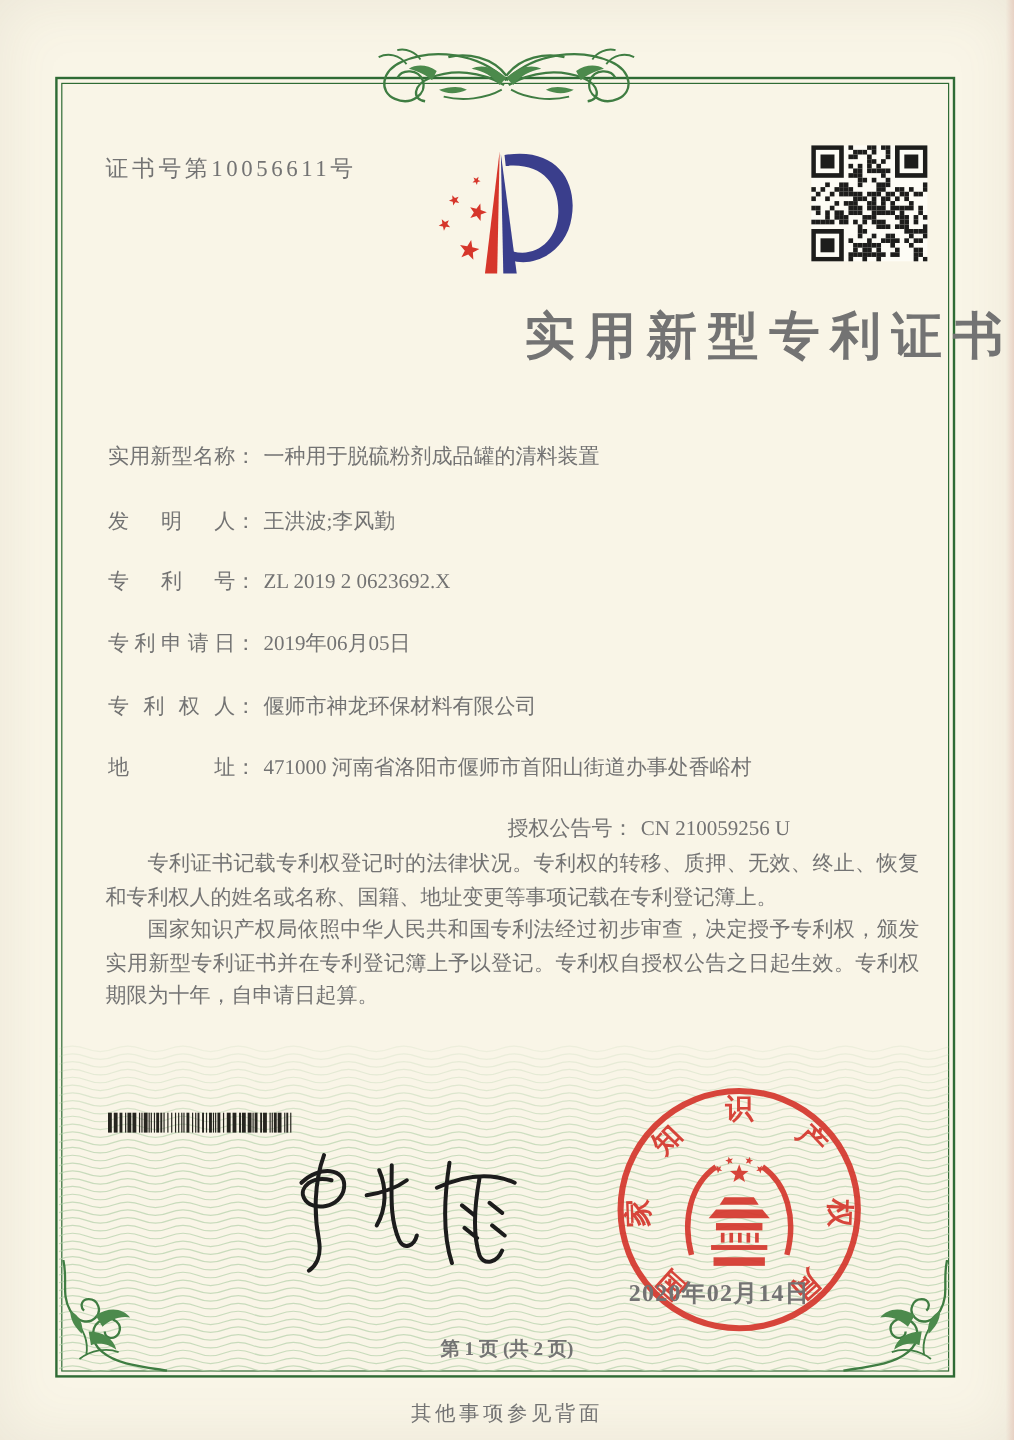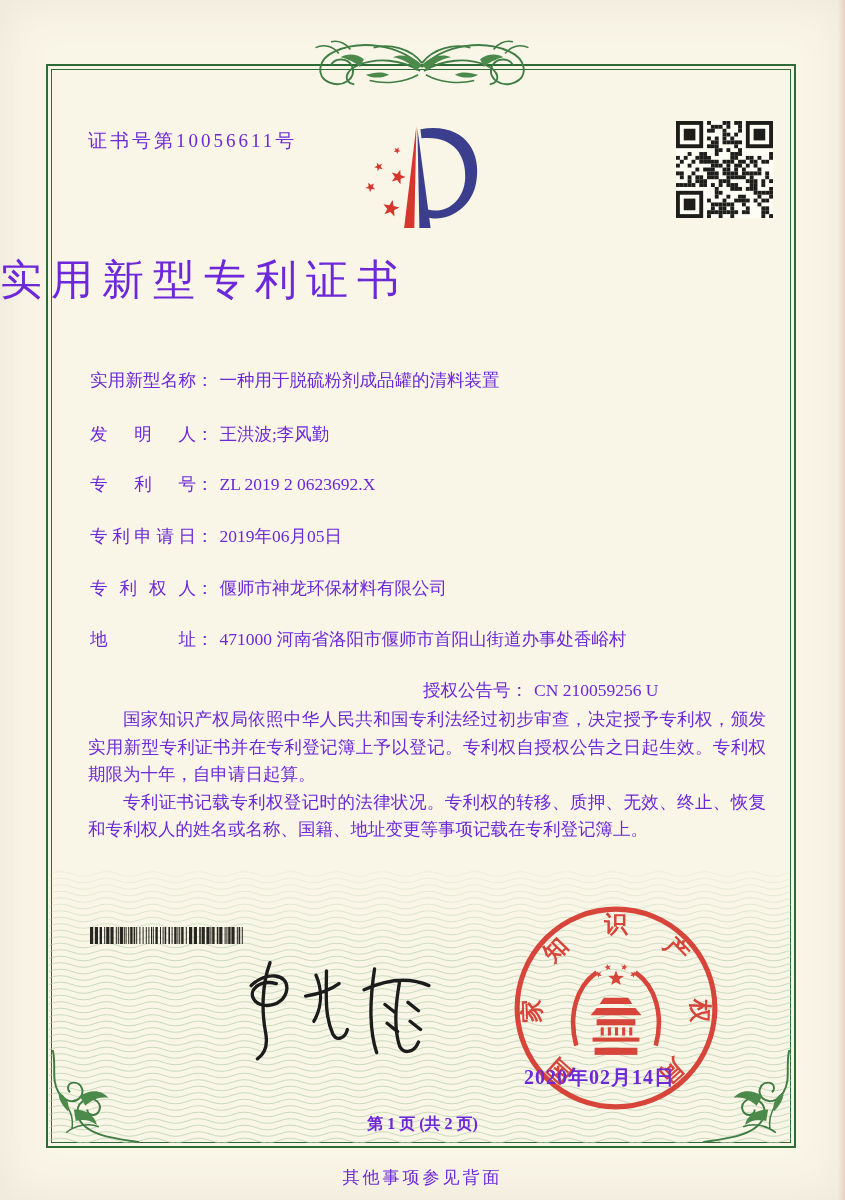--- a/index.html
+++ b/index.html
@@ -1,25 +1,25 @@
 <!DOCTYPE html>
 <html><head>
 <meta charset="utf-8">
 <style>
   html,body{margin:0;padding:0;background:#e8e4d4;}
   .page{position:relative;width:845px;height:1200px;background:#f9f5e7;overflow:hidden;
-        font-family:"Liberation Serif","DejaVu Serif",serif;color:#6d28d9;
+        font-family:"Liberation Serif","DejaVu Serif",serif;color:#737373;
         box-shadow:inset 0 0 50px rgba(120,110,80,.10);}
   .scan-edge{position:absolute;right:0;top:0;width:7px;height:100%;
         background:linear-gradient(to left,rgba(216,160,150,.35),rgba(216,160,150,0));}
   .frame{position:absolute;left:46px;top:64px;width:746px;height:1080px;border:2px solid #2f6b35;}
   .frame-inner{position:absolute;inset:3px;border:1px solid #2f6b35;}
   .certno{position:absolute;left:88px;top:128px;font-size:19px;letter-spacing:3px;}
-  .title{position:absolute;left:0;width:100%;top:252px;text-align:left;
-         font-size:42px;font-weight:normal;letter-spacing:9px;}
+  .title{position:absolute;left:0;width:100%;top:252px;text-align:right;
+         font-size:42px;font-weight:bold;letter-spacing:9px;}
   .row{position:absolute;left:90px;font-size:17.5px;white-space:nowrap;}
   .row-right{left:423px;}
   .lbl{display:inline-block;width:106px;text-align:justify;text-align-last:justify;}
   .colon{margin-right:6px;}
   .body-text{position:absolute;left:88px;top:706px;width:678px;font-size:17.5px;
              line-height:27.5px;text-align:justify;}
   .body-text p{margin:0;text-indent:2em;}
   .officials{position:absolute;left:100px;top:993px;font-size:20px;}
   .officials .role{letter-spacing:10px;}
   .officials .name{margin-top:14px;letter-spacing:6px;}
@@ -383,22 +383,22 @@
     <span class="lbl">专利权人</span><span class="colon">：</span><span>偃师市神龙环保材料有限公司</span>
   </div>
   <div class="row" style="top:627px">
     <span class="lbl">地址</span><span class="colon">：</span><span>471000 河南省洛阳市偃师市首阳山街道办事处香峪村</span>
   </div>
   <div class="row row-right" style="top:678px">
     <span>授权公告号</span><span class="colon">：</span><span>CN 210059256 U</span>
   </div>
 
   <div class="body-text">
+    <p>专利证书记载专利权登记时的法律状况。专利权的转移、质押、无效、终止、恢复和专利权人的姓名或名称、国籍、地址变更等事项记载在专利登记簿上。</p>
     <p>国家知识产权局依照中华人民共和国专利法经过初步审查，决定授予专利权，颁发实用新型专利证书并在专利登记簿上予以登记。专利权自授权公告之日起生效。专利权期限为十年，自申请日起算。</p>
-    <p>专利证书记载专利权登记时的法律状况。专利权的转移、质押、无效、终止、恢复和专利权人的姓名或名称、国籍、地址变更等事项记载在专利登记簿上。</p>
   </div>
 
   <svg id="barcode-svg" class="abs" style="left:90px;top:927px;" width="156" height="17" viewBox="0 0 156 17">
       <rect x="0" y="0" width="3.2" height="17" fill="#26251f"></rect>
       <rect x="4.800000000000001" y="0" width="3.2" height="17" fill="#26251f"></rect>
       <rect x="9.600000000000001" y="0" width="2.4" height="17" fill="#26251f"></rect>
       <rect x="14.200000000000001" y="0" width="1" height="17" fill="#26251f"></rect>
       <rect x="16.200000000000003" y="0" width="3.2" height="17" fill="#26251f"></rect>
       <rect x="20.400000000000002" y="0" width="3.2" height="17" fill="#26251f"></rect>
       <rect x="25.800000000000004" y="0" width="1" height="17" fill="#26251f"></rect>

